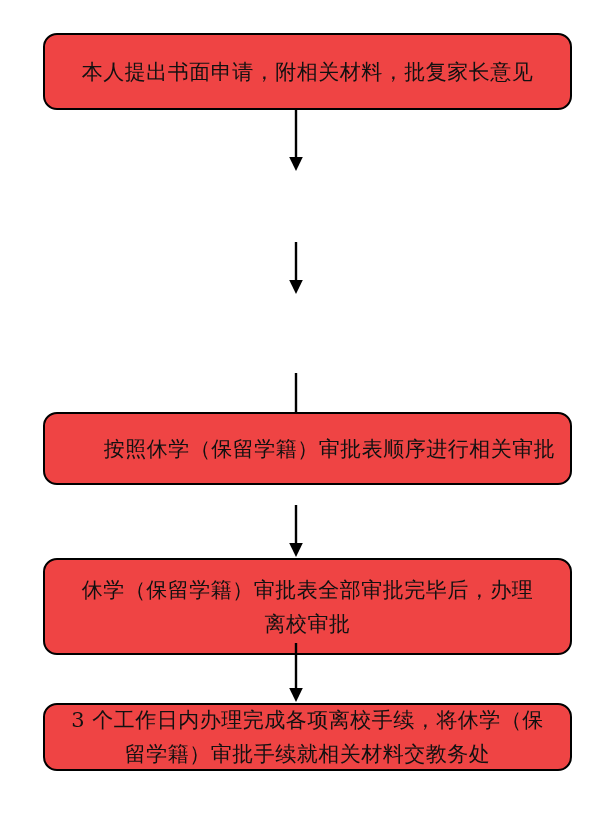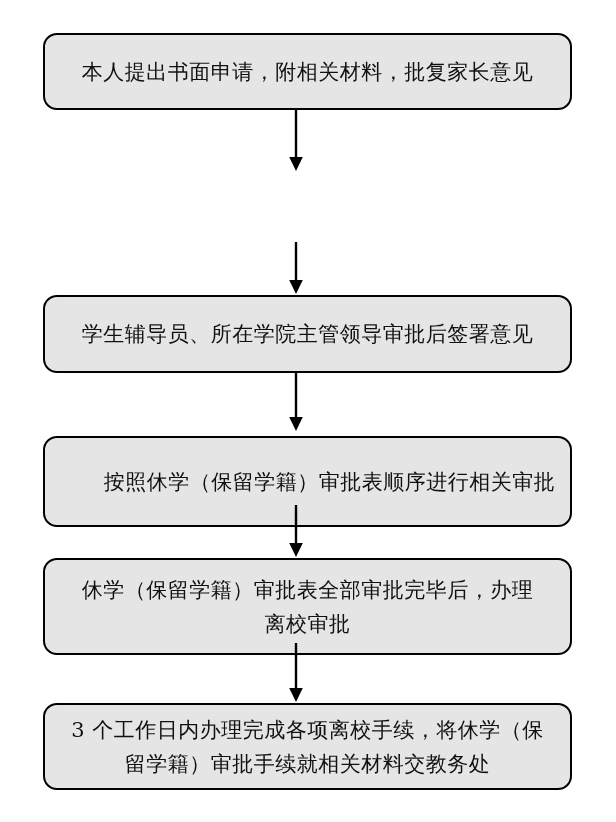--- a/index.html
+++ b/index.html
@@ -23,21 +23,21 @@
   }
 
   
   .flow-node {
     position: absolute;
     left: 43px;
     width: 529px;
     box-sizing: border-box;
     border: 2px solid #000000;
     border-radius: 14px;
-    background: #e5e5e5;
+    background: #ef4444;
     display: flex;
     align-items: center;
     justify-content: center;
     text-align: center;
   }
 
   .flow-node-text {
     display: block;
     width: 100%;
     padding: 0 14px;
@@ -47,23 +47,23 @@
     line-height: 34px;
     letter-spacing: 0.5px;
     white-space: pre-line;
     font-weight: 400;
   }
 
   
   .node-1 { top: 33px;  height: 77px; }
   .node-2 { top: 172px; height: 70px; }
   .node-3 { top: 295px; height: 78px; }
-  .node-4 { top: 436px; height: 91px; padding-left: 44px; }
+  .node-4 { top: 412px; height: 73px; padding-left: 44px; }
   .node-5 { top: 558px; height: 97px; }
-  .node-6 { top: 703px; height: 87px; }
+  .node-6 { top: 703px; height: 68px; }
 
   
   .flow-arrow {
     position: absolute;
     left: 286px;
     width: 20px;
     pointer-events: none;
   }
   .flow-arrow svg {
     display: block;
@@ -95,23 +95,20 @@
   </div>
 
 
   <div class="flow-arrow arrow-2">
     <svg viewBox="0 0 20 53" preserveAspectRatio="none" aria-hidden="true">
       <line x1="10" y1="0" x2="10" y2="40" stroke="#000000" stroke-width="2.4"></line>
       <polygon points="3.2,38 16.8,38 10,52" fill="#000000"></polygon>
     </svg>
   </div>
 
-  <div class="flow-node node-3">
-    <span class="flow-node-text">学生辅导员、所在学院主管领导审批后签署意见</span>
-  </div>
 
   <div class="flow-arrow arrow-3">
     <svg viewBox="0 0 20 59" preserveAspectRatio="none" aria-hidden="true">
       <line x1="10" y1="0" x2="10" y2="46" stroke="#000000" stroke-width="2.4"></line>
       <polygon points="3.2,44 16.8,44 10,58" fill="#000000"></polygon>
     </svg>
   </div>
 
   <div class="flow-node node-4">
     <span class="flow-node-text">按照休学（保留学籍）审批表顺序进行相关审批</span>

